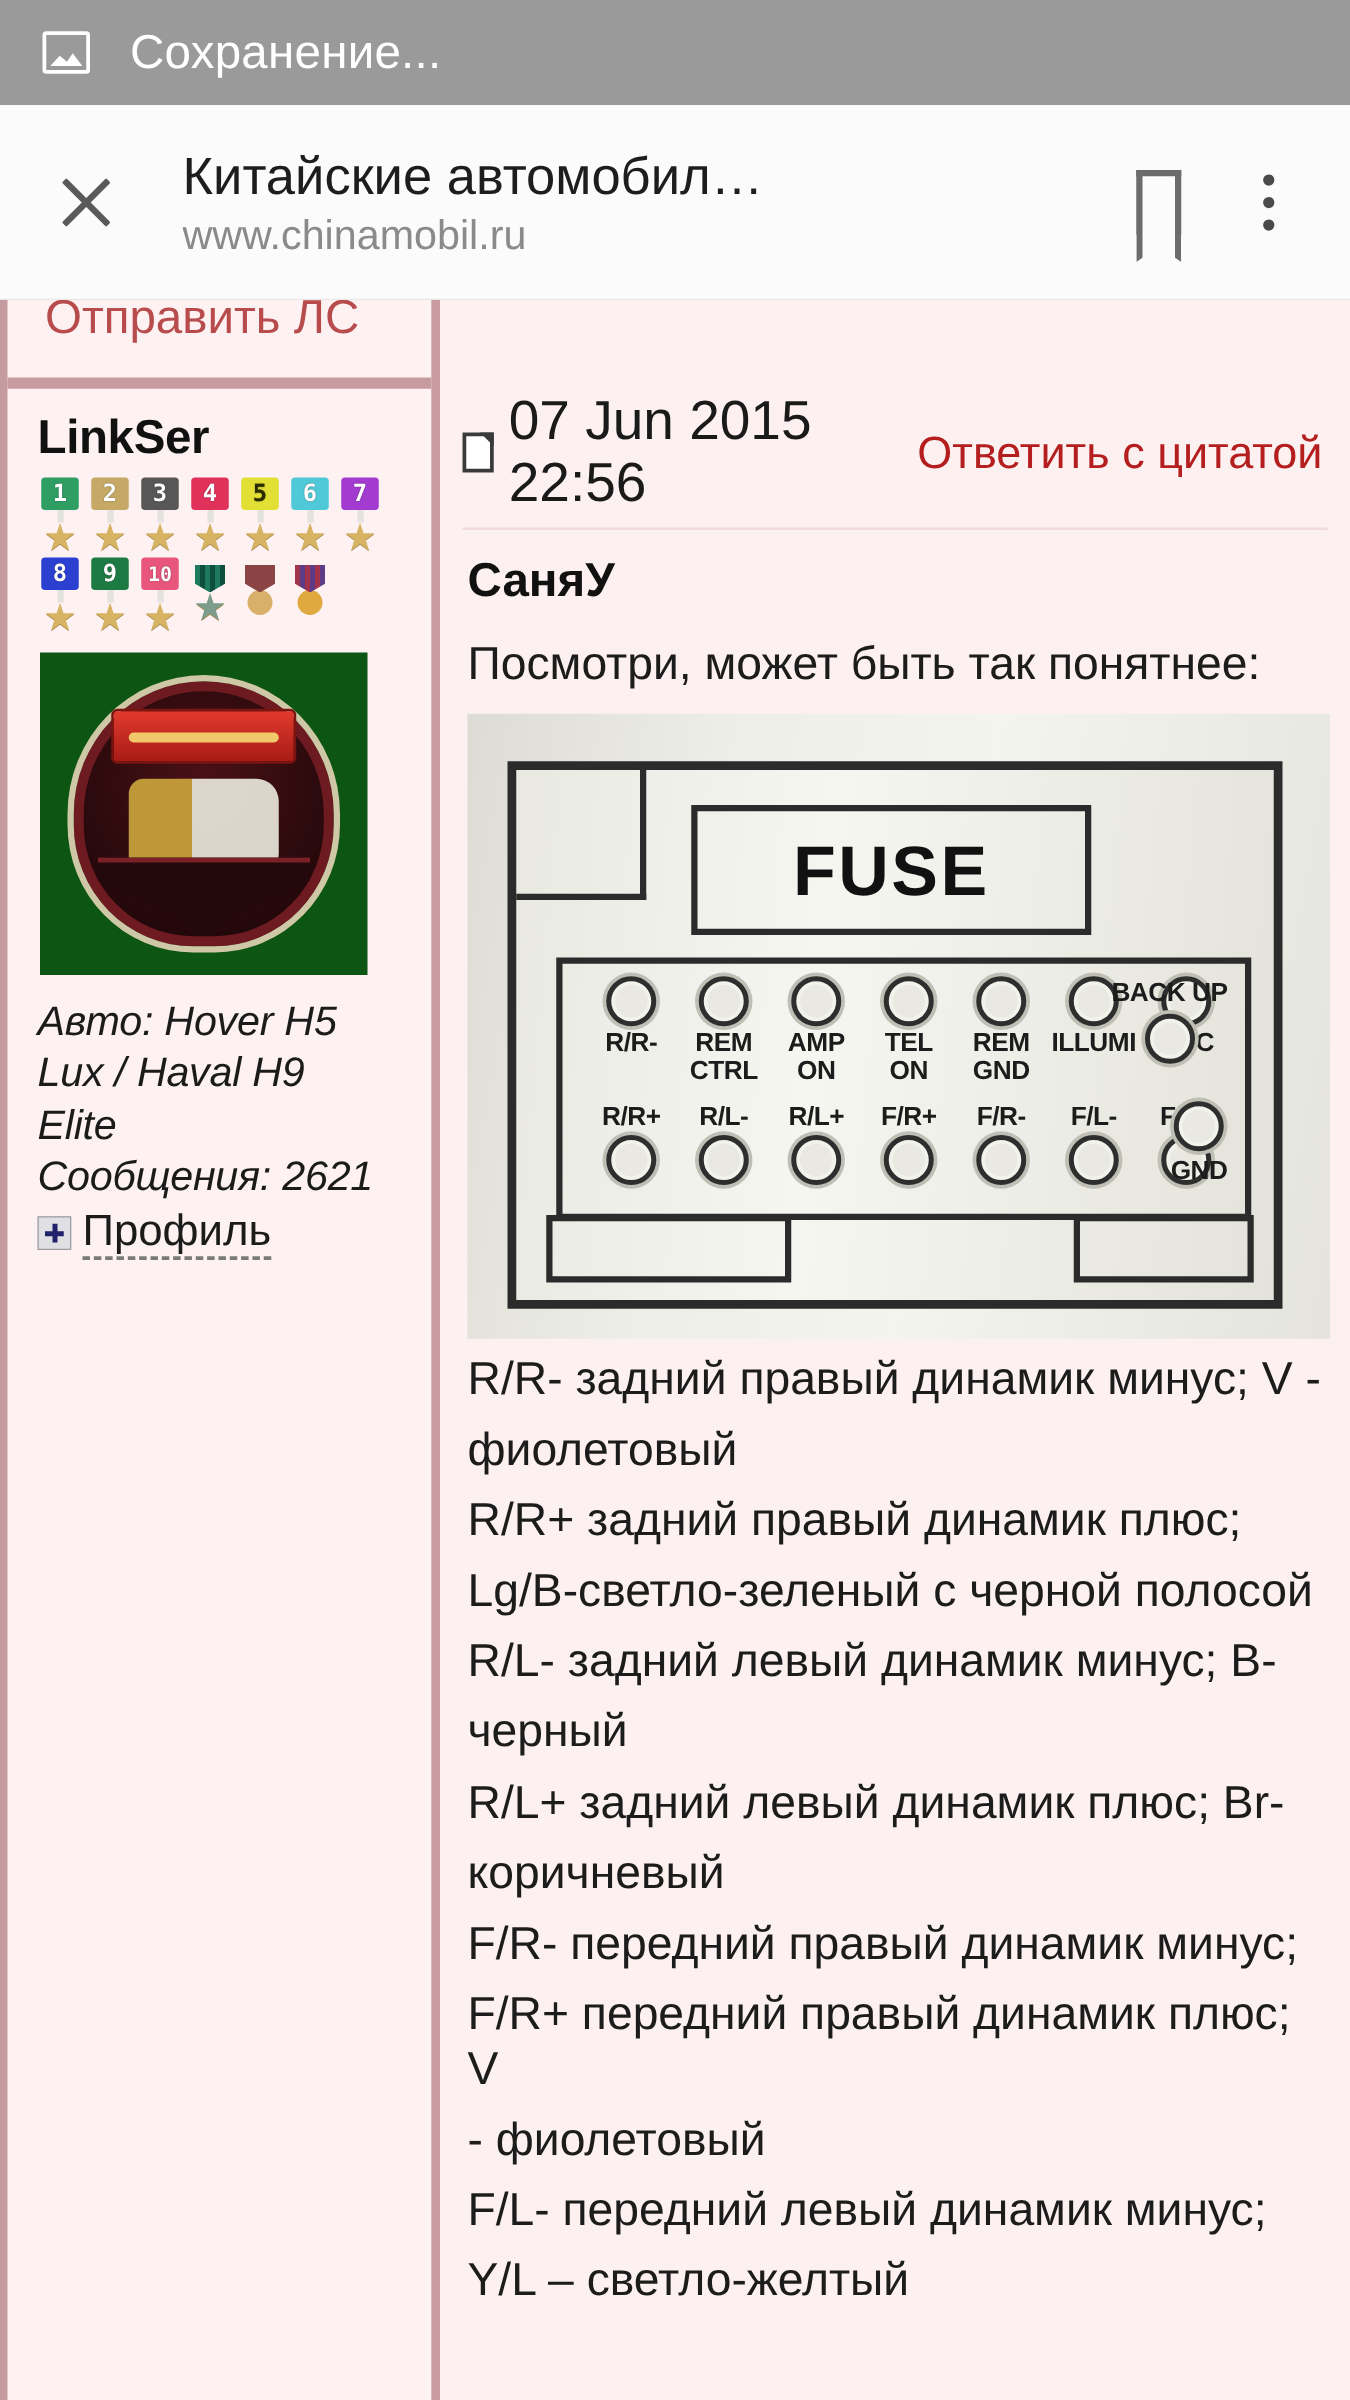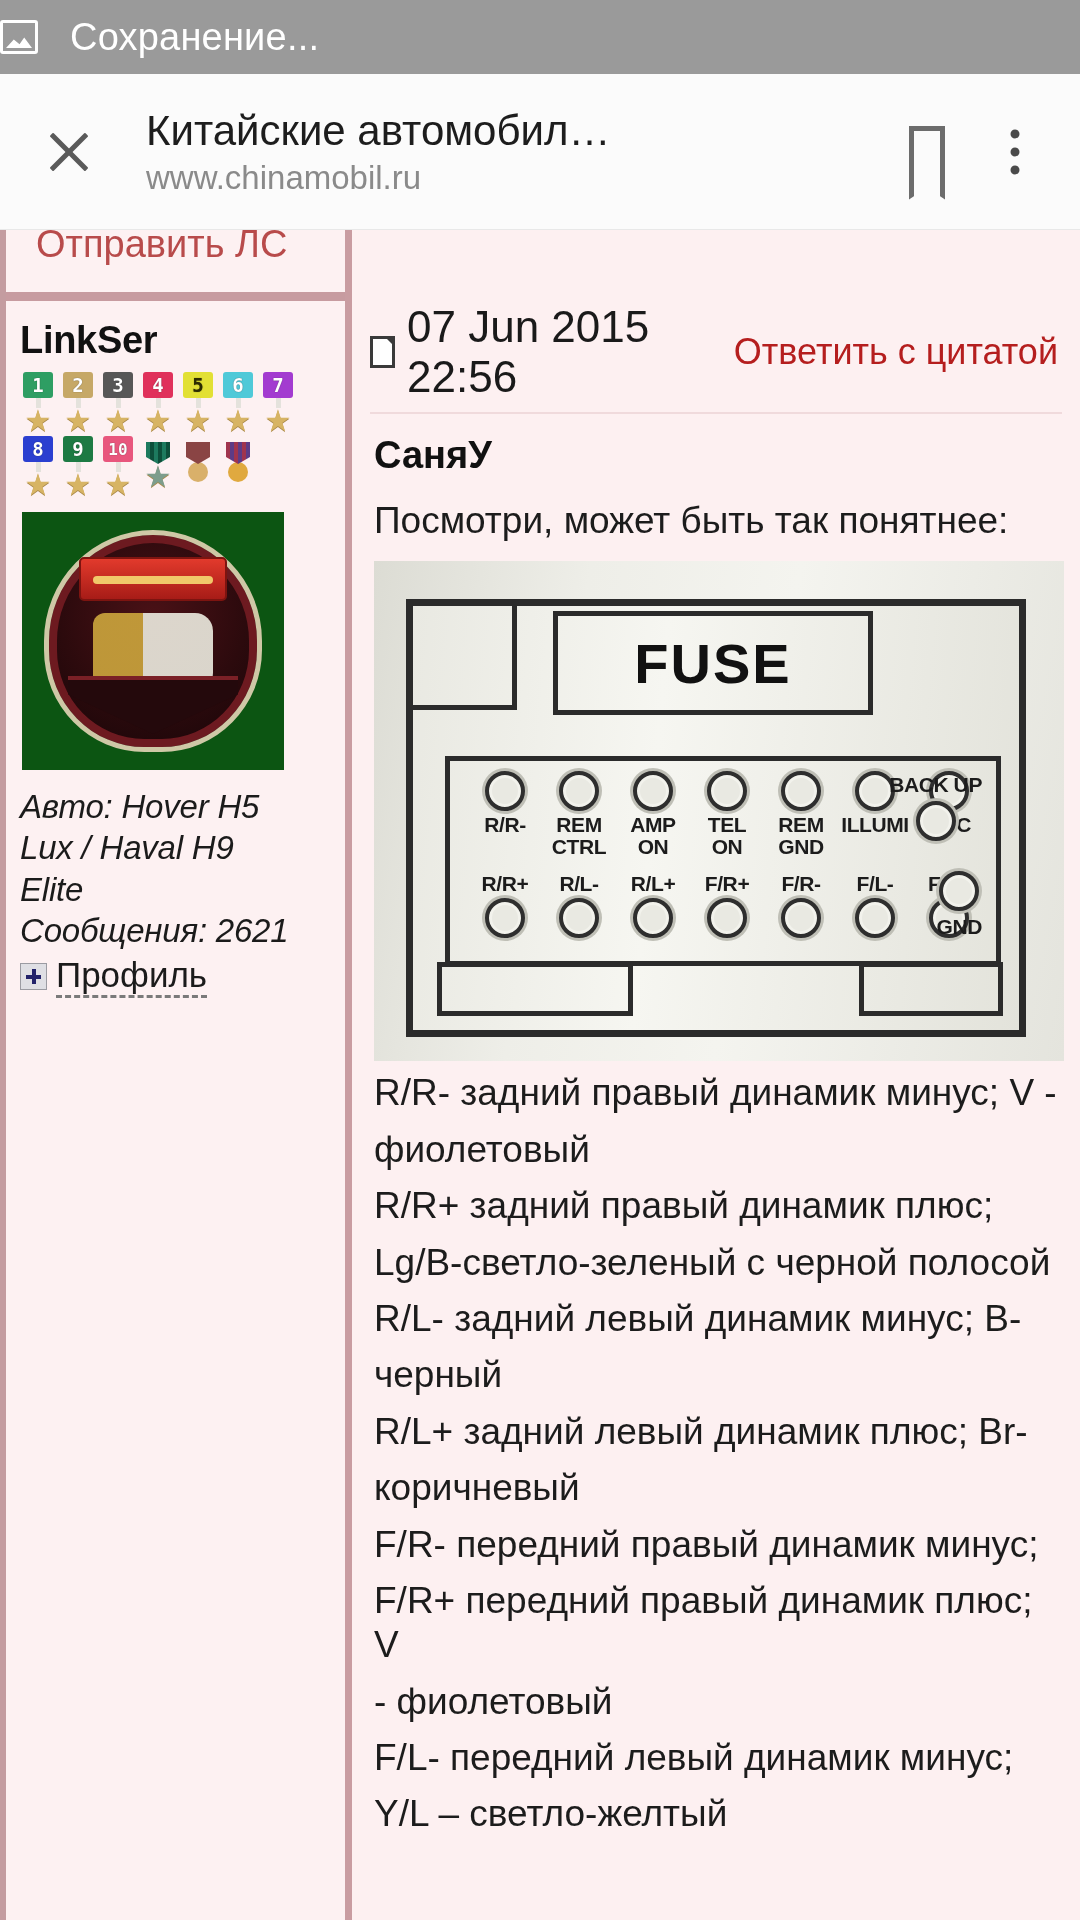--- a/index.html
+++ b/index.html
@@ -10,24 +10,25 @@
   body {
     width: 1080px;
     height: 1920px;
     overflow: hidden;
     font-family: "Liberation Sans", sans-serif;
     -webkit-font-smoothing: antialiased;
   }
 
   
   .statusbar {
-    height: 74px;
+    height: 84px;
     background: #9a9a9a;
     display: flex;
     align-items: center;
+    padding-left: 34px;
     box-sizing: border-box;
   }
   .status-icon {
     width: 38px;
     height: 34px;
     border: 3px solid #ffffff;
     border-radius: 3px;
     position: relative;
     box-sizing: border-box;
     flex: 0 0 auto;
@@ -182,21 +183,21 @@
     padding-left: 30px;
     overflow: hidden;
     white-space: nowrap;
     line-height: 0.75;
   }
   .hrule {
     height: 9px;
     background: #c79ba0;
     width: 100%;
   }
-  .author-inner { padding: 18px 24px 0 14px; }
+  .author-inner { padding: 18px 24px 0 24px; }
   .author-name {
     font-size: 38px;
     font-weight: bold;
     color: #111;
     letter-spacing: -0.3px;
     margin-bottom: 10px;
   }
 
   .badge-row {
     display: flex;
@@ -439,21 +440,21 @@
     top: 38px;
     right: 38px;
     bottom: 24px;
     border: 7px solid #2b2b2b;
     background: linear-gradient(95deg, #e9e9e2 0%, #f6f6f1 40%, #e3e3db 100%);
     box-sizing: border-box;
   }
   .photo .fusebox {
     position: absolute;
     left: 140px;
-    top: 5px;
+    top: 28px;
     width: 320px;
     height: 104px;
     border: 5px solid #2b2b2b;
     box-sizing: border-box;
     display: flex;
     align-items: center;
     justify-content: center;
   }
   .photo .fusebox span {
     font-size: 56px;

